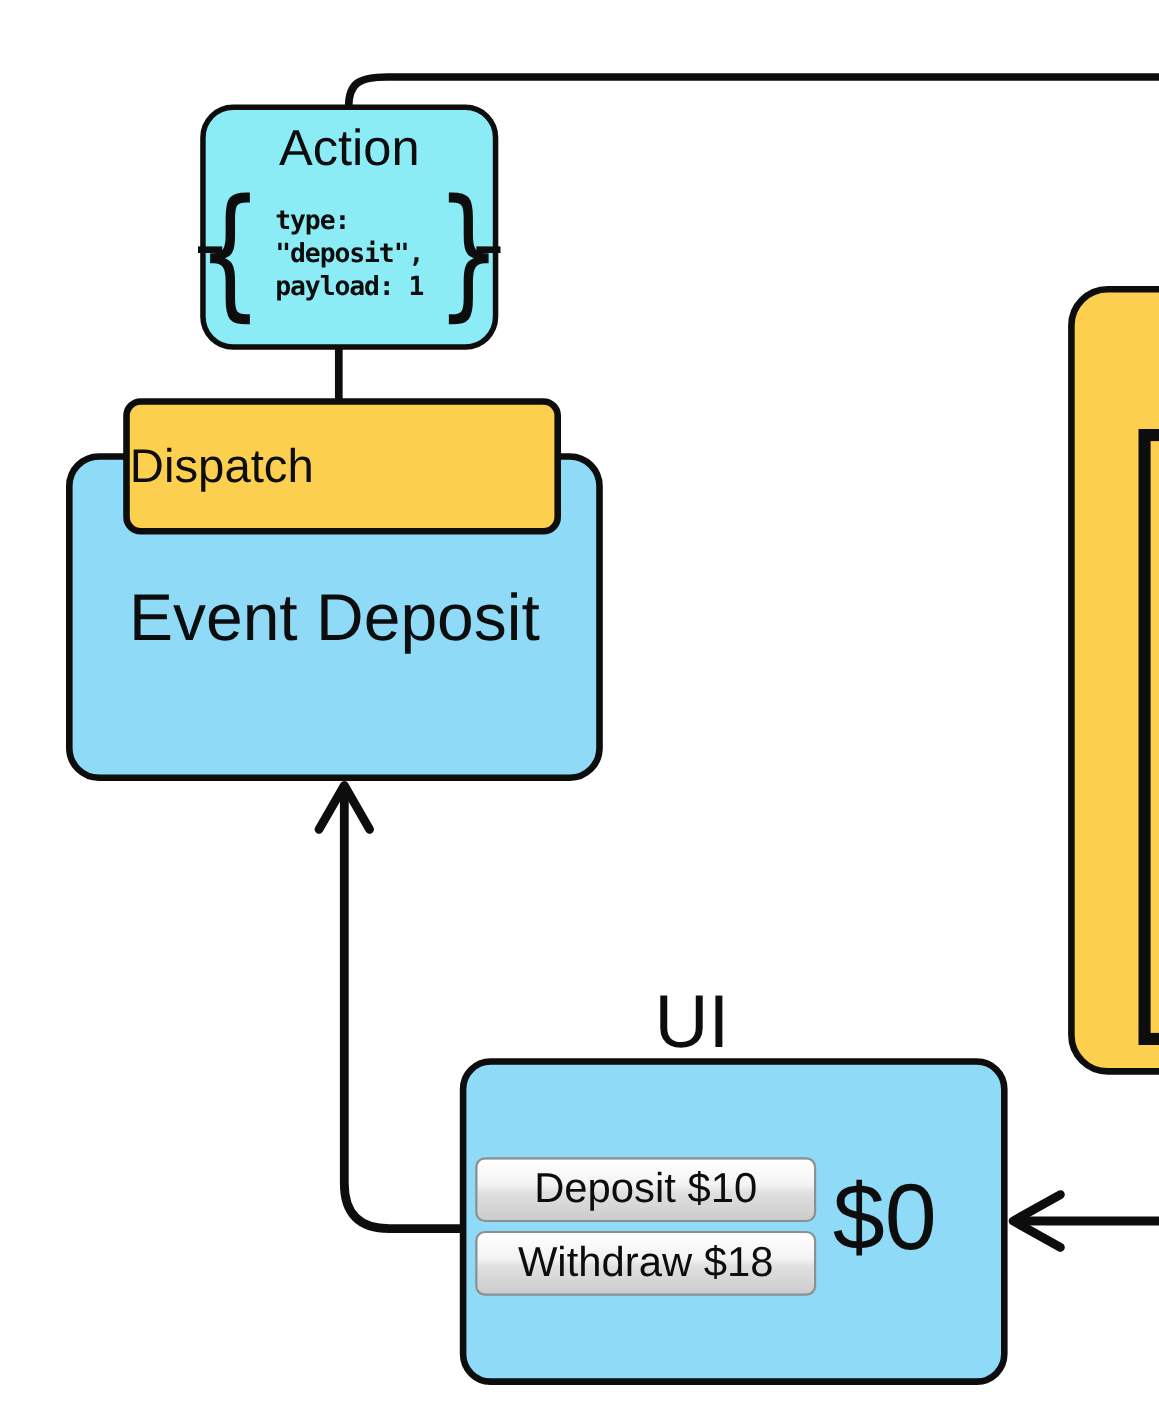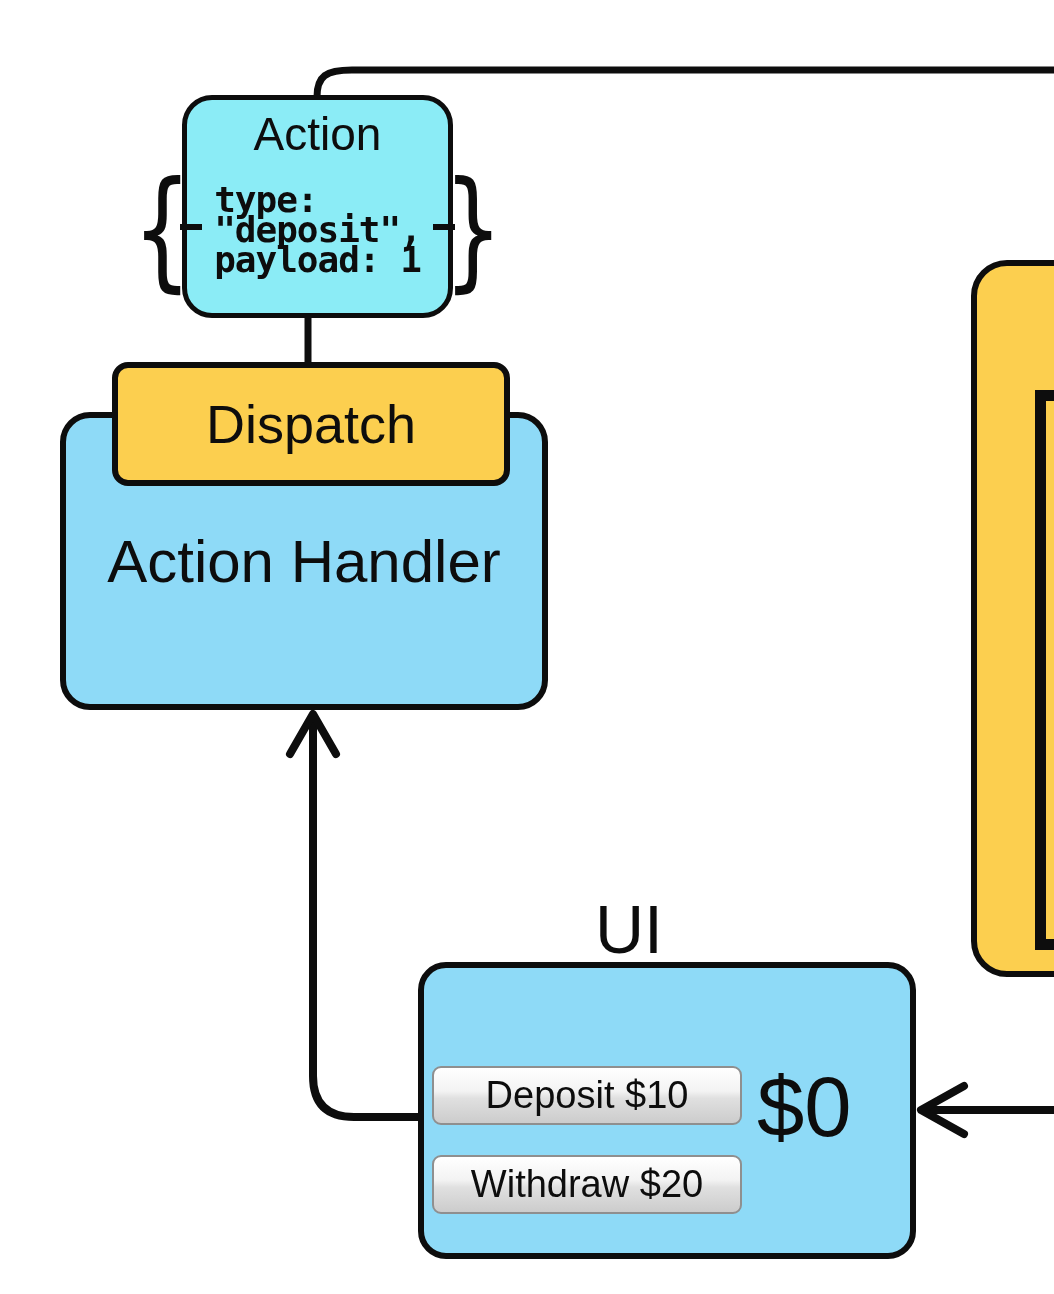--- a/index.html
+++ b/index.html
@@ -21,44 +21,44 @@
   .action-title { text-align:center; font-size:46px; line-height:1.1; margin-top:9px; }
   .action-body {
     position:absolute; left:0; right:0; top:66px; height:127px;
     display:flex; align-items:center; justify-content:center;
   }
   .brace {
     font-family:"DejaVu Sans Mono", monospace; font-size:130px; line-height:121px;
     transform:scaleX(0.72); font-weight:400;
   }
   .code { font-family:"DejaVu Sans Mono", monospace; font-weight:bold;
-          font-size:36px; line-height:30px; letter-spacing:-1px; margin:0 13px; }
+          font-size:24px; line-height:30px; letter-spacing:-1px; margin:0 2px; }
   .tick { position:absolute; width:22px; height:6px; background:var(--line,#0d0d0d); top:124px; }
   .tick-left { left:-7px; } .tick-right { right:-7px; }
 
   
   .dispatch-box {
     left:112px; top:362px; width:398px; height:124px;
     background:var(--orange,#FCCF4F); border-radius:16px; z-index:4;
-    display:flex; align-items:center; justify-content:center; font-size:54px;
+    display:flex; align-items:center; justify-content:flex-start; font-size:43px;
   }
   .eh-box {
     left:60px; top:412px; width:488px; height:298px;
     background:var(--blue,#8EDAF7); border-radius:30px; z-index:3;
     display:flex; align-items:center; justify-content:center; font-size:60px;
   }
 
   
   .ui-label { position:absolute; left:595px; top:890px; width:120px;
               font-size:68px; z-index:2; }
   .ui-box {
     left:418px; top:962px; width:498px; height:297px;
     background:var(--blue,#8EDAF7); border-radius:28px; z-index:3;
   }
-  .btn-col { position:absolute; left:8px; top:84px; display:flex; flex-direction:column; gap:30px;margin-top:14px; }
+  .btn-col { position:absolute; left:8px; top:84px; display:flex; flex-direction:column; gap:8px; }
   .ui-btn {
     width:310px; height:59px; box-sizing:border-box;
     border:2px solid var(--button_border,#8f8f8f); border-radius:9px;
     background:linear-gradient(180deg,#ffffff 0%,#f3f3f3 42%,#e0e0e0 55%,#cccccc 100%);
     display:flex; align-items:center; justify-content:center;
     font-size:38px; color:#0d0d0d; cursor:pointer;
   }
   .balance { position:absolute; left:333px; top:96px; font-size:85px; line-height:1; font-weight:500; }
 
   
@@ -94,31 +94,31 @@
         <div>"deposit",</div>
         <div>payload: 1</div>
       </div>
       <div class="brace">}</div>
     </div>
     <div class="tick tick-left"></div>
     <div class="tick tick-right"></div>
   </div>
 
   <div class="box eh-box">
-    <span>Action Handler</span>
+    <span>Event Deposit</span>
   </div>
   <div class="box dispatch-box">
     <span>Dispatch</span>
   </div>
 
   <div class="ui-label">UI</div>
   <div class="box ui-box">
     <div class="btn-col">
       <div class="ui-btn">Deposit $10</div>
-      <div class="ui-btn">Withdraw $20</div>
+      <div class="ui-btn">Withdraw $18</div>
     </div>
     <div class="balance">$0</div>
   </div>
 
   <div class="box store-box">
     <div class="store-inner"></div>
   </div>
 
 </div>
 

